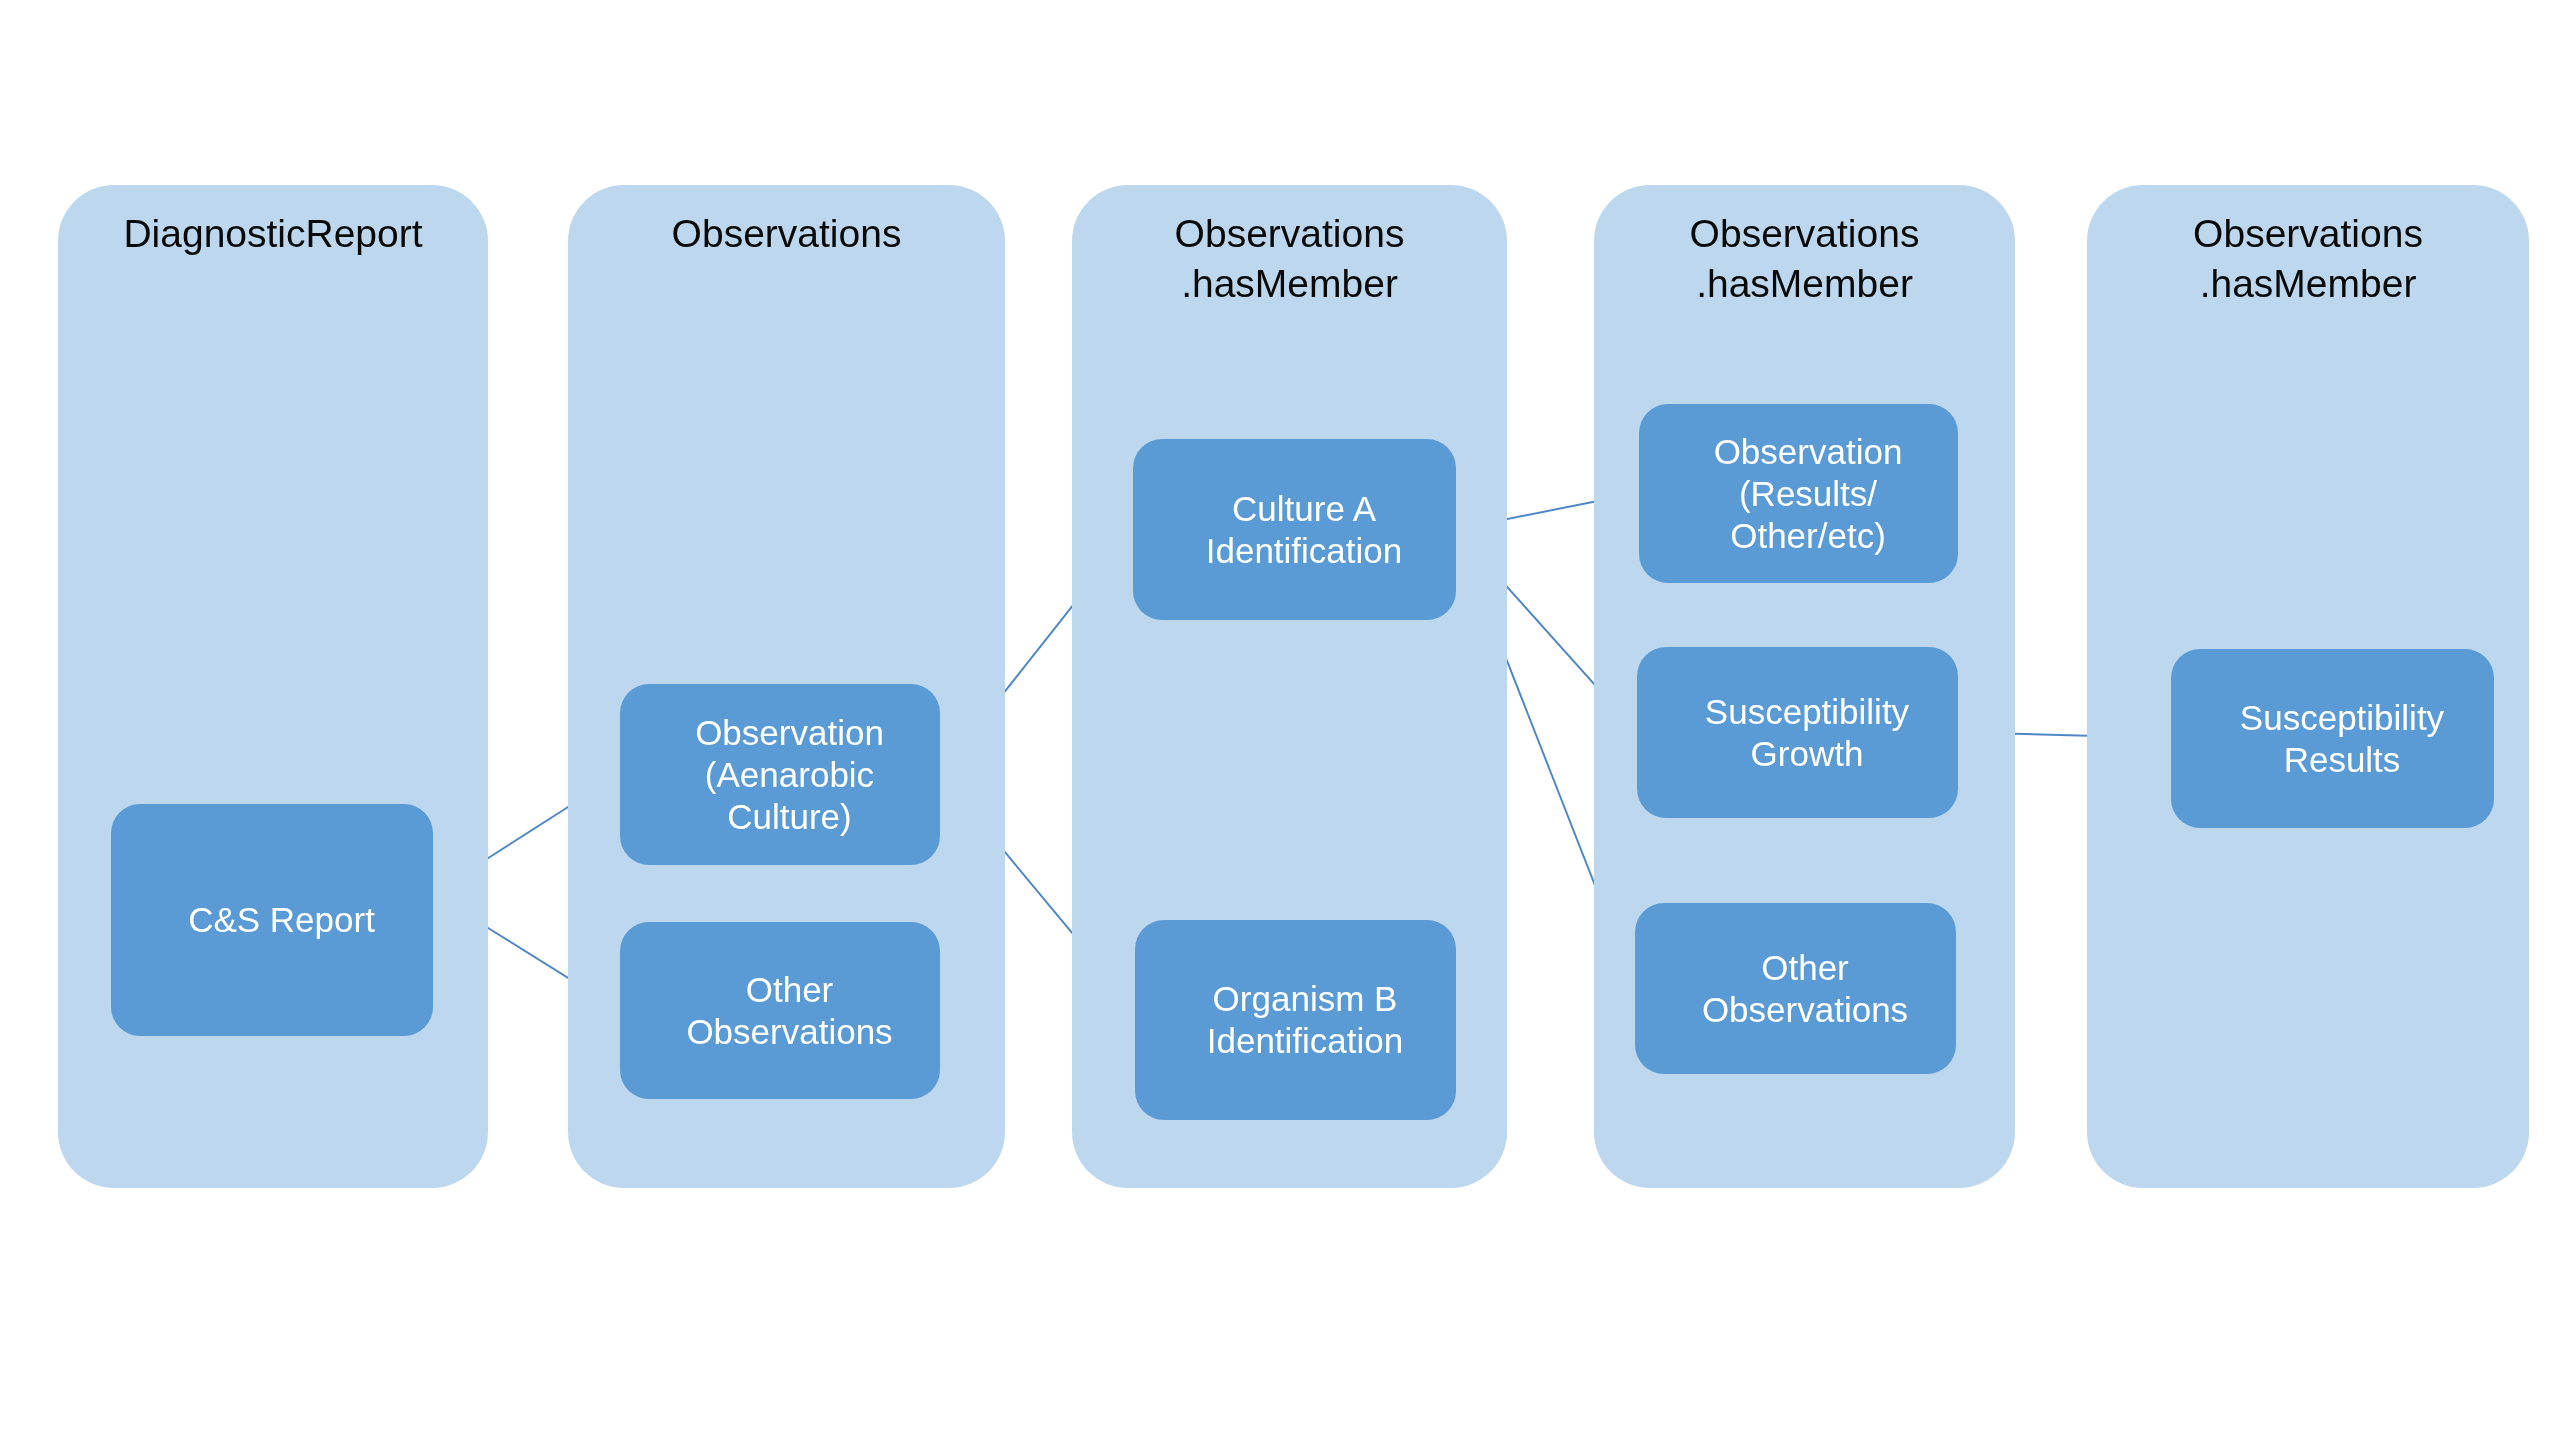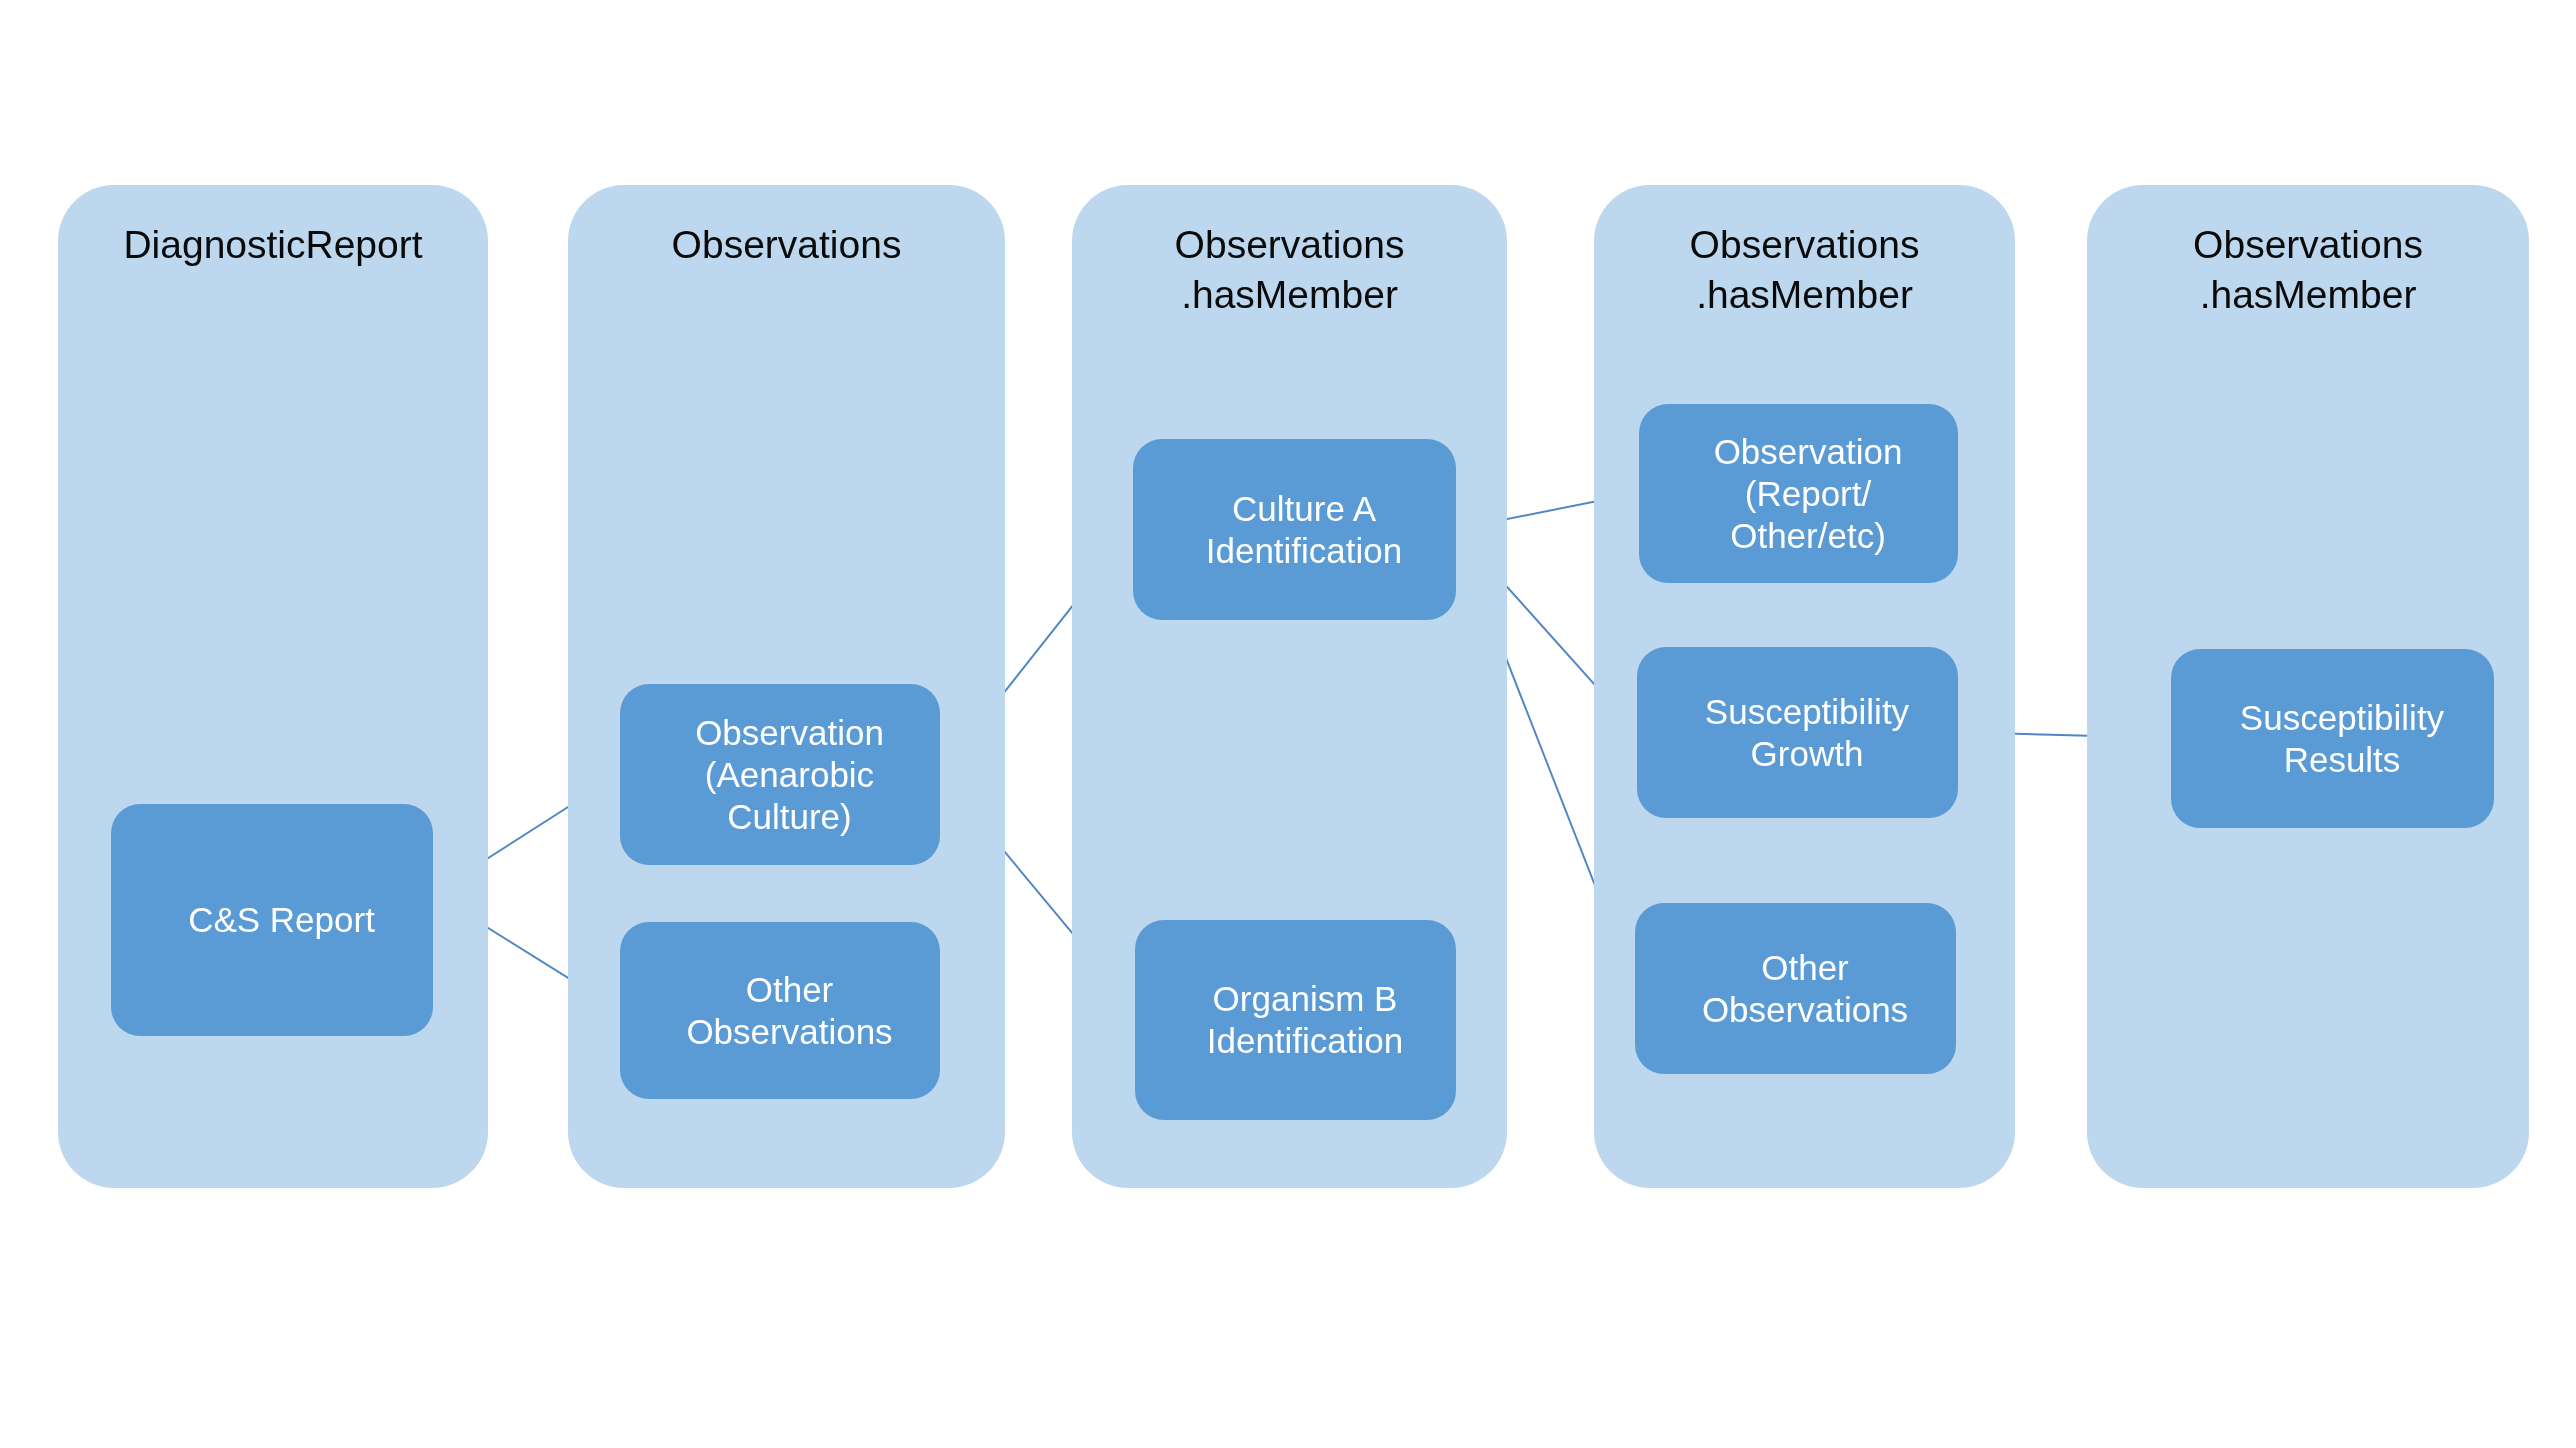--- a/index.html
+++ b/index.html
@@ -24,21 +24,21 @@
   .column {
     position: absolute;
     top: 185px;
     height: 1003px;
     background: var(--column-fill, #BDD7EE);
     border-radius: 56px;
     box-sizing: border-box;
   }
   .col-title {
     margin: 0;
-    padding-top: 35px;
+    padding-top: 24px;
     text-align: center;
     font-size: 39px;
     line-height: 50px;
     font-weight: 400;
     color: var(--title-text, #0a0a0a);
   }
   .node {
     position: absolute;
     background: var(--node-fill, #5B9BD5);
     border-radius: 29px;
@@ -123,21 +123,21 @@
     <div>Identification</div>
   </div>
 
   <div class="node" style="left:1135px; top:920px; width:321px; height:200px;">
     <div>Organism B</div>
     <div>Identification</div>
   </div>
 
   <div class="node" style="left:1639px; top:404px; width:319px; height:179px;">
     <div>Observation</div>
-    <div>(Report/</div>
+    <div>(Results/</div>
     <div>Other/etc)</div>
   </div>
 
   <div class="node" style="left:1637px; top:647px; width:321px; height:171px;">
     <div>Susceptibility</div>
     <div>Growth</div>
   </div>
 
   <div class="node" style="left:1635px; top:903px; width:321px; height:171px;">
     <div>Other</div>

